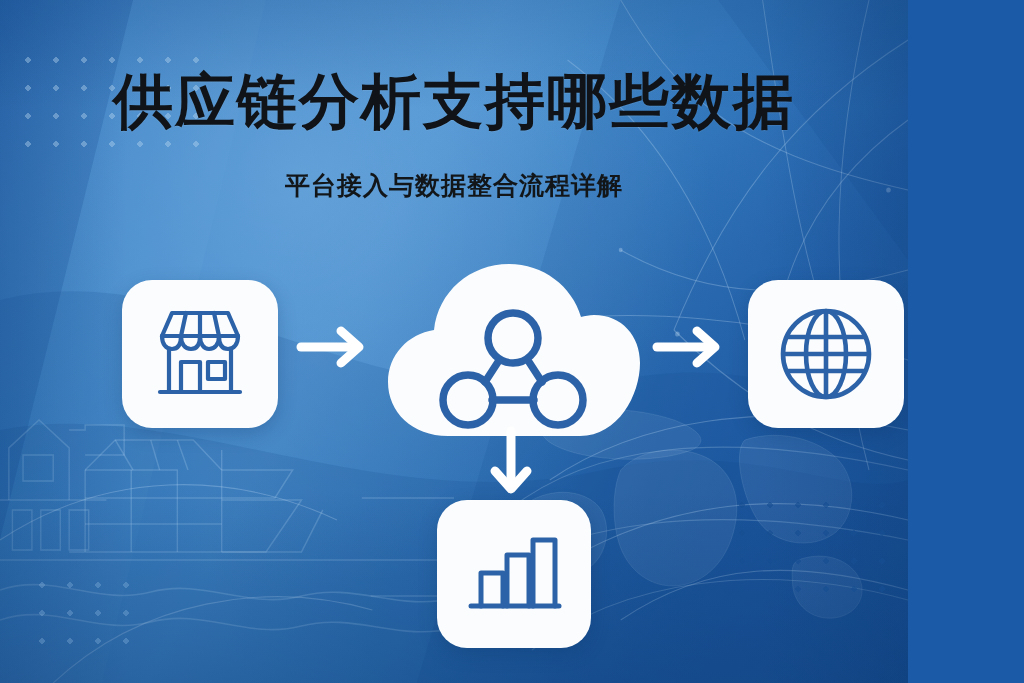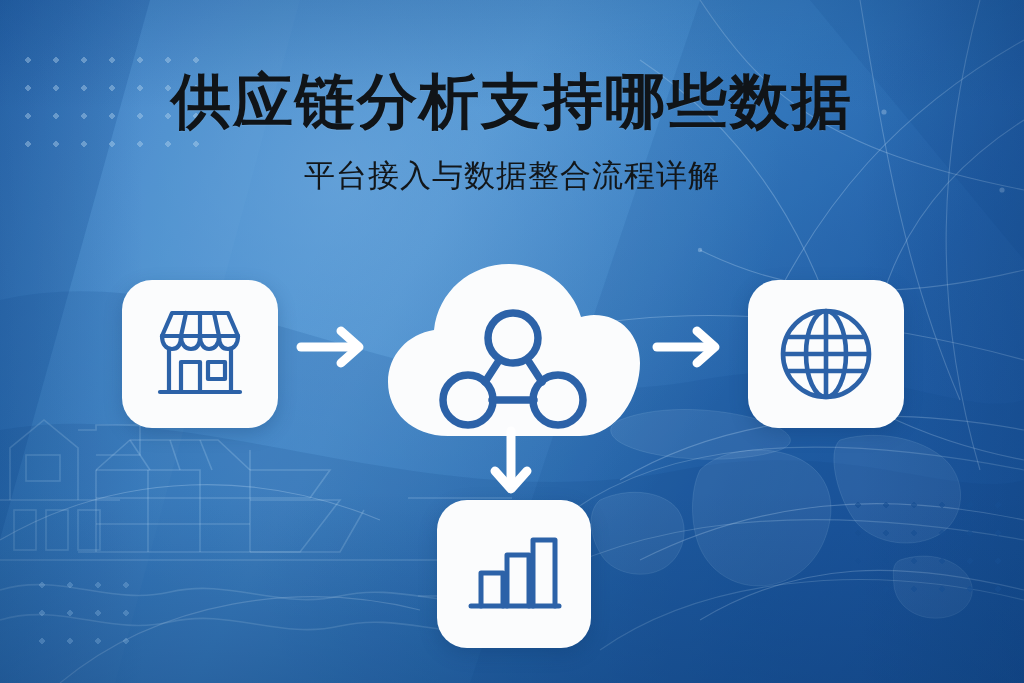--- a/index.html
+++ b/index.html
@@ -6,21 +6,21 @@
     margin: 0;
     padding: 0;
     background: #1b5aa6;
   }
   body {
     font-family: "Liberation Sans", "DejaVu Sans", sans-serif;
   }
 
   #poster {
     position: relative;
-    width: 1024px;
+    width: 908px;
     height: 683px;
     overflow: hidden;
     background: #2f76c0;
   }
 
   
   .bg-layer {
     position: absolute;
     inset: 0;
     pointer-events: none;
@@ -75,23 +75,23 @@
   .title {
     margin: 0;
     font-size: 60px;
     font-weight: 700;
     letter-spacing: 2px;
     color: #101418;
     line-height: 1.0;
     text-shadow: 0 1px 0 rgba(255,255,255,0.07);
   }
   .subtitle {
-    margin: 28px 0 0 0;
-    font-size: 31px;
-    font-weight: 400;
+    margin: 41px 0 0 0;
+    font-size: 25px;
+    font-weight: 700;
     letter-spacing: 1px;
     color: #121619;
     line-height: 1.0;
   }
 
   
   .flow {
     position: absolute;
     left: 0; right: 0;
     top: 268px;

